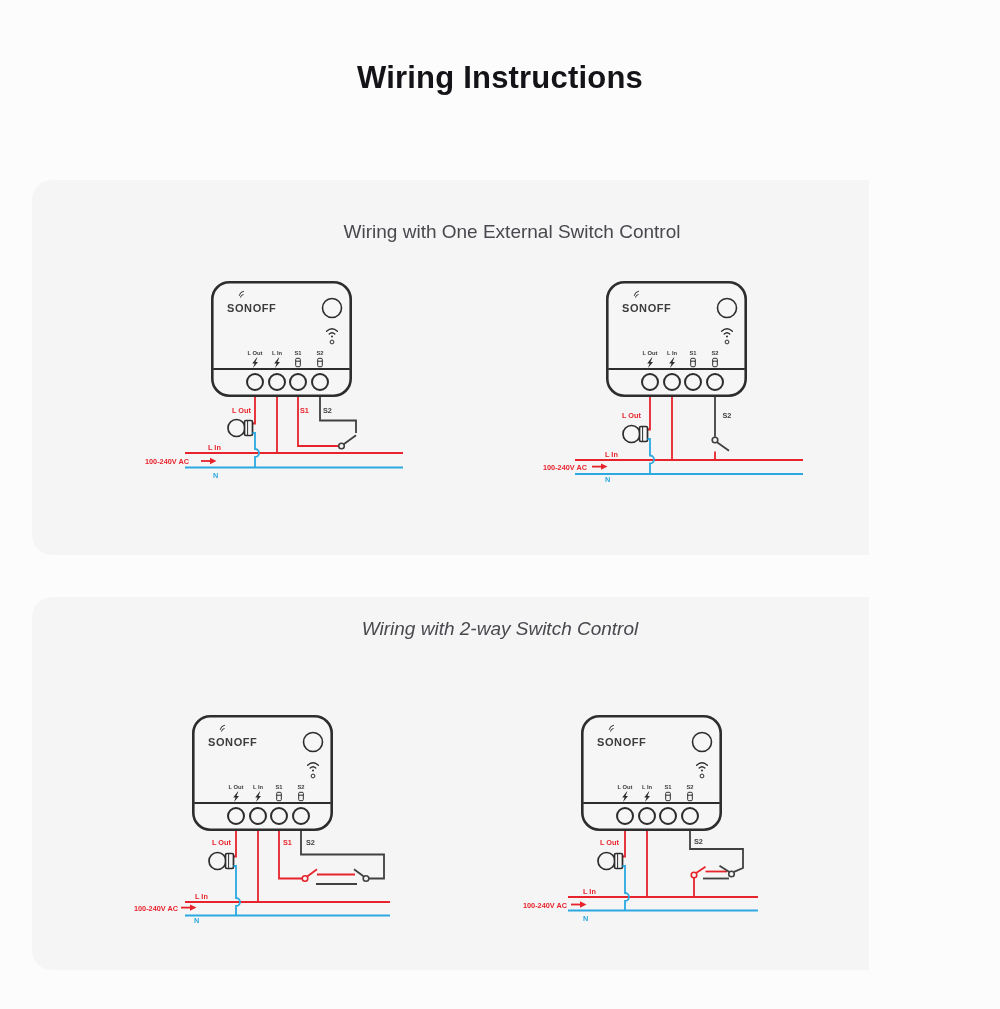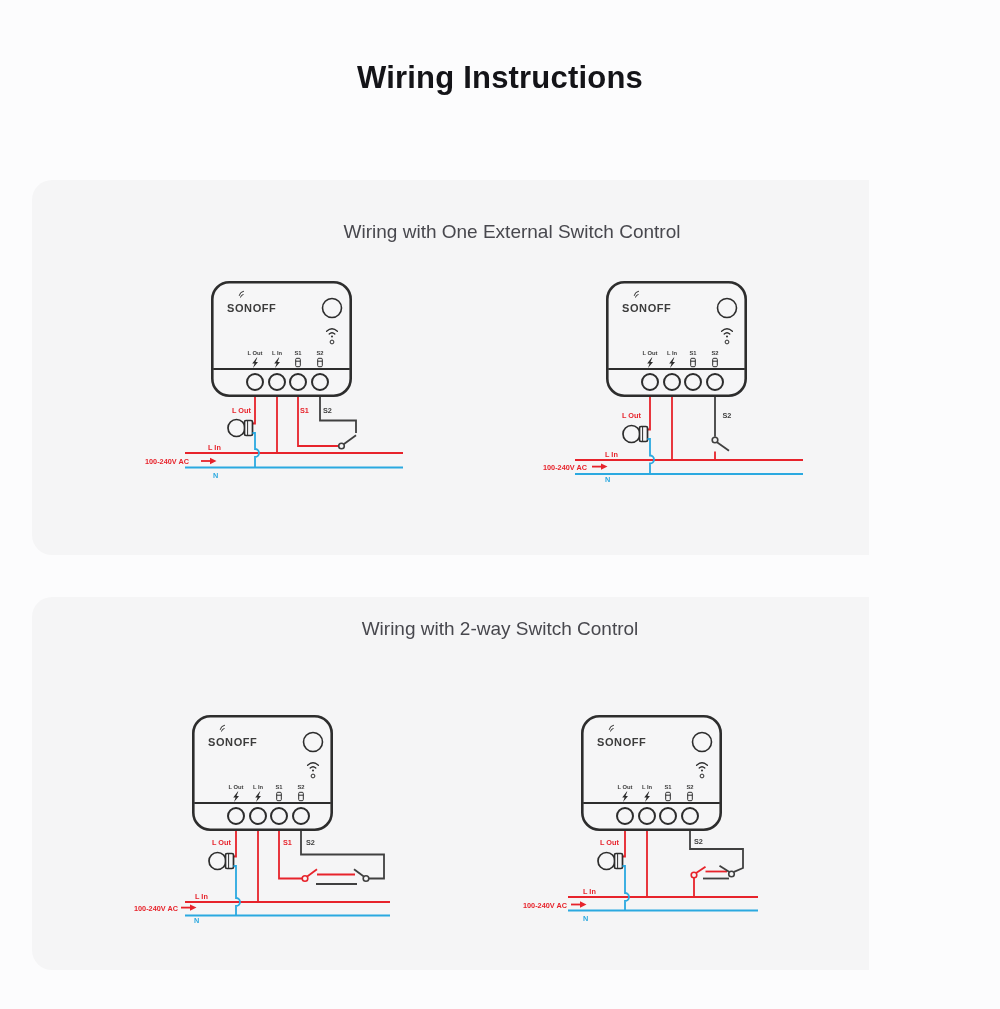--- a/index.html
+++ b/index.html
@@ -5,21 +5,21 @@
   html,body{margin:0;padding:0;background:#fcfcfd;}
   .page{position:relative;width:869px;height:1009px;overflow:hidden;
         font-family:"Liberation Sans",sans-serif;background:#fcfcfd;}
   h1.title{position:absolute;top:60px;left:0;width:1000px;margin:0;text-align:center;
         font-size:31px;font-weight:700;color:#141418;letter-spacing:.2px;}
   .panel{position:absolute;left:32px;width:916px;background:var(--panel_bg);border-radius:20px;}
   .p1{top:180px;height:375px;}
   .p2{top:597px;height:373px;}
   h2.phead{position:absolute;left:0;width:1000px;margin:0;text-align:center;
         font-size:19px;font-weight:400;color:#48484e;}
-  .h2a{top:221px;padding-left:12px;} .h2b{top:618px;}
+  .h2a{top:221px;padding-left:12px;} .h2b{top:618px;font-style:italic;}
   svg.diagram{position:absolute;overflow:visible;}
 
   
   .devbox{fill:#f6f6f7;stroke:var(--device_outline);stroke-width:2.6;}
   .devline{stroke:var(--device_outline);stroke-width:2.2;}
   .devthin{fill:none;stroke:var(--device_outline);stroke-width:1.6;}
   .devthin2{fill:none;stroke:var(--device_outline);stroke-width:1.3;stroke-linecap:round;}
   .devthin3{fill:none;stroke:var(--device_outline);stroke-width:1;}
   .devfill{fill:var(--device_outline);}
   .devfillp{fill:var(--device_outline);stroke:none;}

